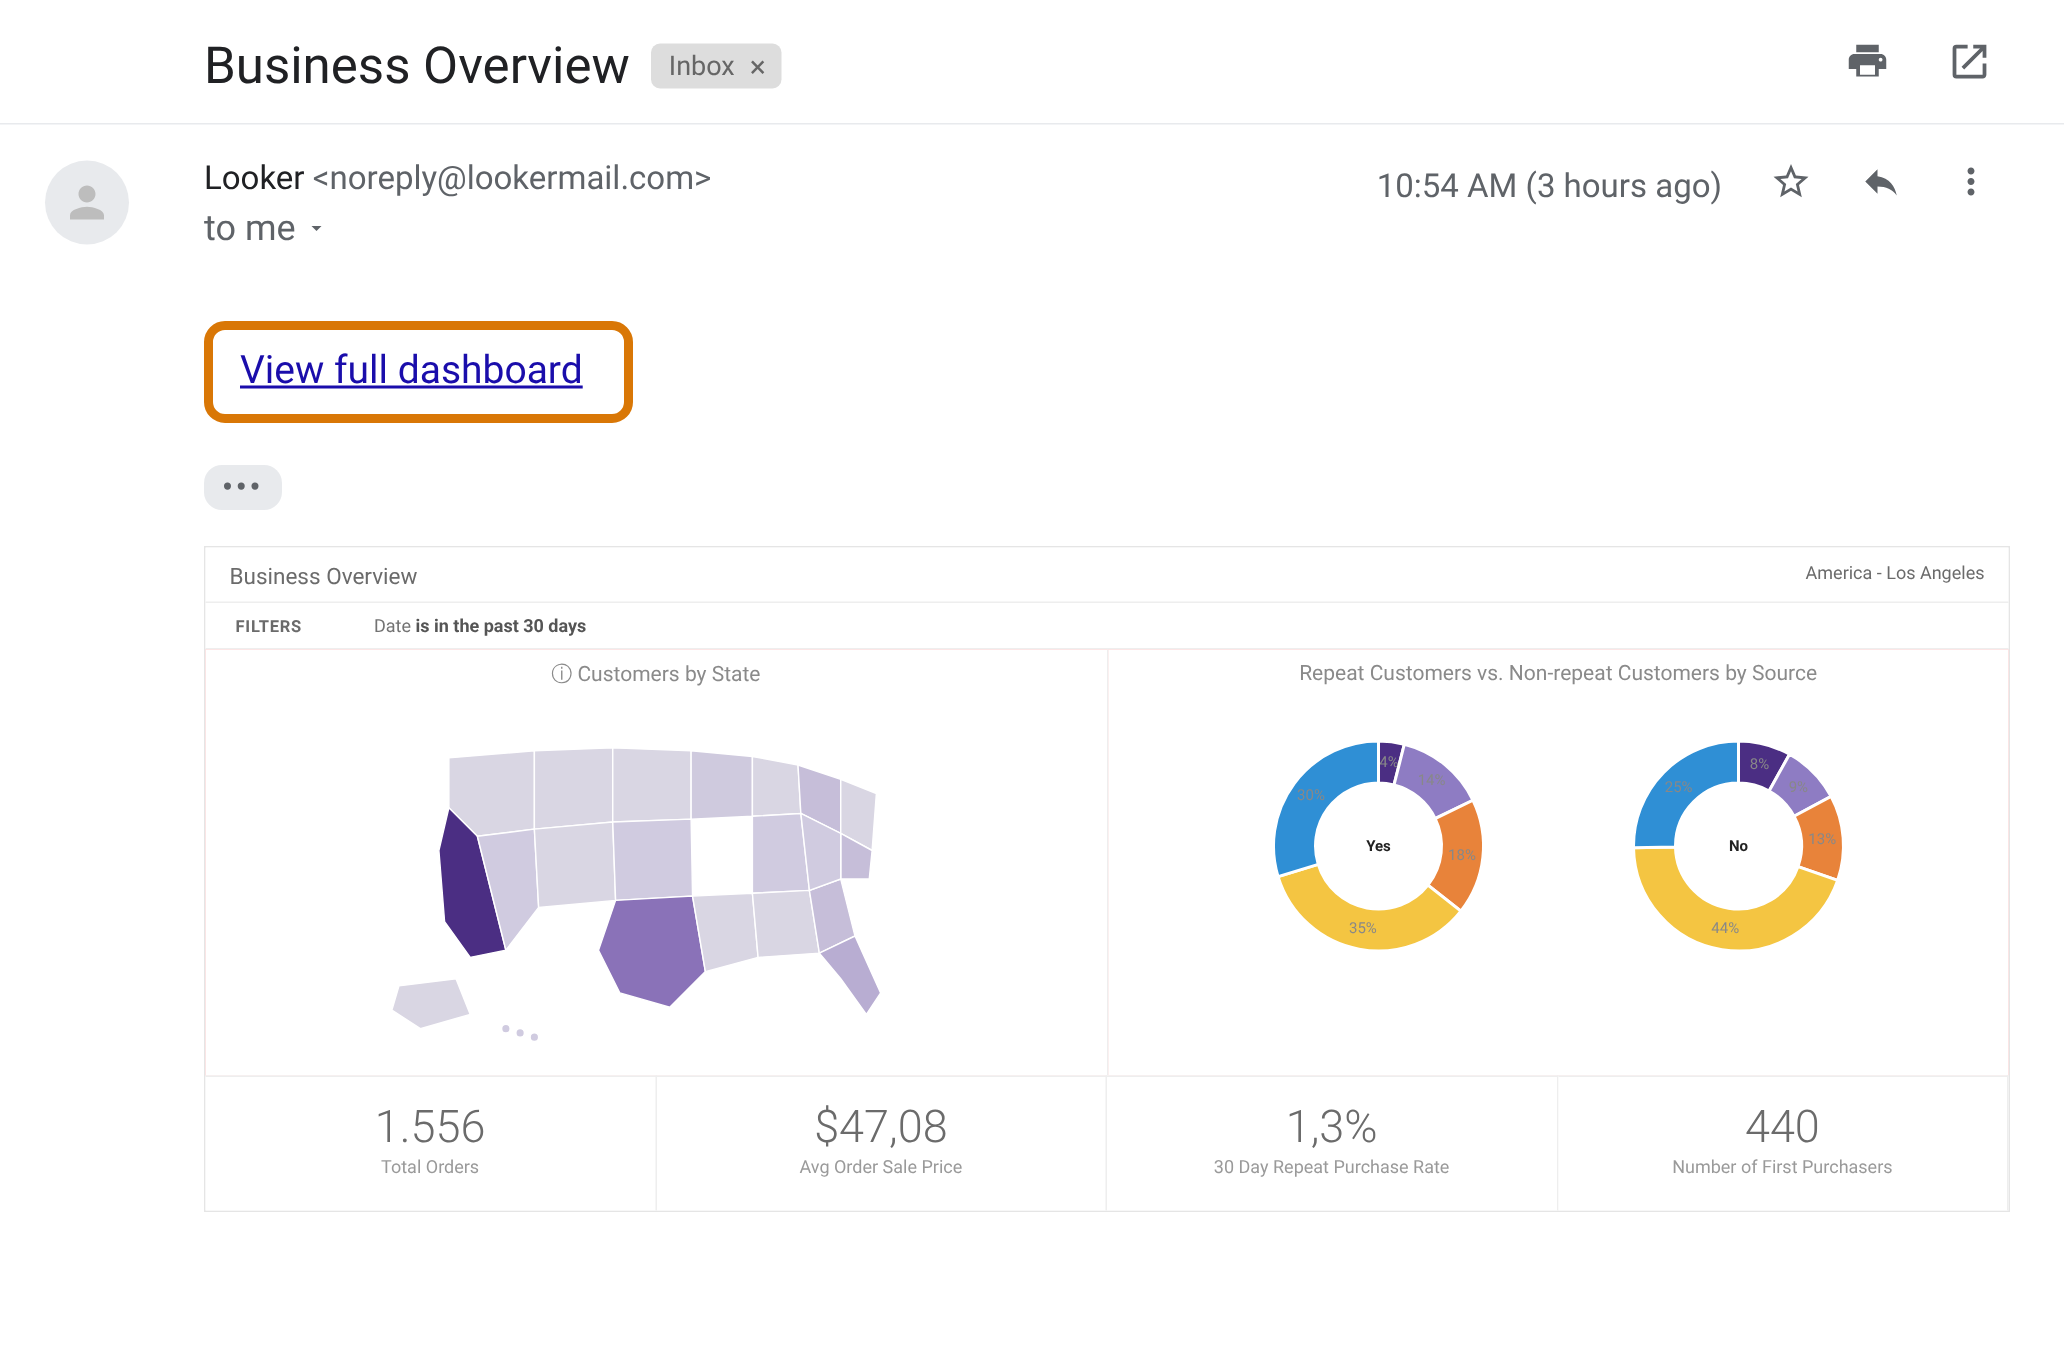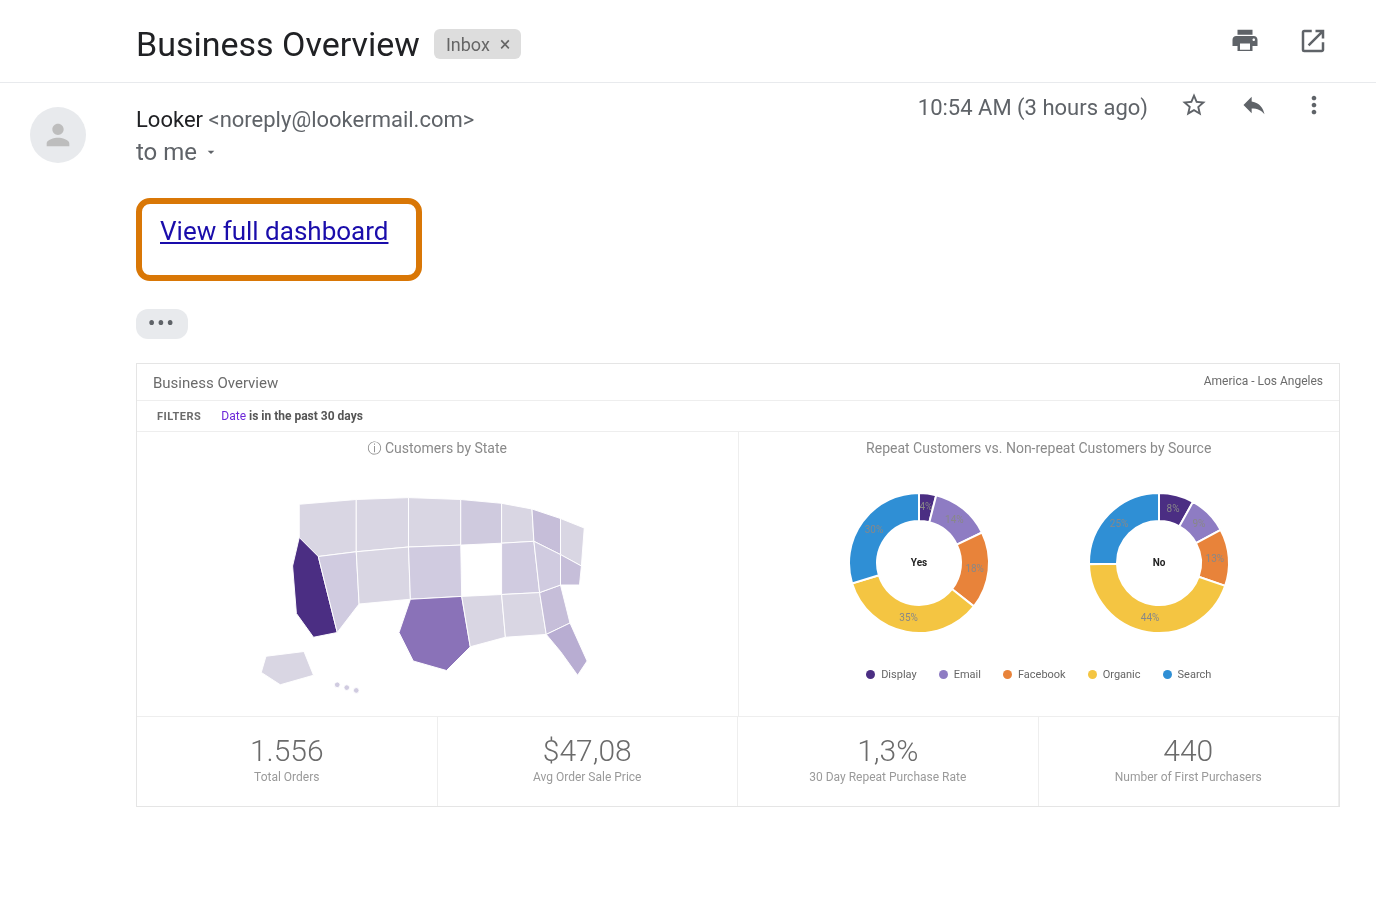--- a/index.html
+++ b/index.html
@@ -61,30 +61,30 @@
     margin-right: 50px;
   }
   .avatar svg { fill:#bdbdbd; }
   .sender-col { flex:1; }
   .sender-line { font-size: 22px; color:#5f6368; }
   .sender-line .name { font-weight: 400; color:#202124; }
   .to-line { font-size: 24px; color:#5f6368; margin-top:6px; display:flex; align-items:center; gap:6px;}
   .meta-col {
     display:flex; align-items:center; gap:32px;
     font-size: 22px; color:#5f6368;
-    position:absolute; right:48px; top:8px;
+    position:absolute; right:48px; top:24px;
   }
   .meta-col svg { fill:#5f6368; }
   .body-col { padding: 24px 40px 0 136px; }
   .view-link-wrap{
     border: 6px solid #d97706;
     border-radius: 14px;
     display:inline-block;
-    padding: 12px 28px 29px 18px;
-    margin-top: 8px;
+    padding: 12px 28px 14px 18px;
+    margin-top: 24px;
   }
   .view-link{
     color:#1a0dab;
     font-size: 26px;
     text-decoration: underline;
   }
   .dots-pill{
     display:inline-block;
     margin-top: 28px;
     background:#e8eaed;
@@ -103,21 +103,21 @@
     margin: 24px 36px 0 136px;
   }
   .dash-head {
     display:flex; justify-content:space-between;
     padding: 10px 16px 8px;
     background:#fff;
     border-bottom:1px solid #eee;
     font-size:15px; color:#6b6b6b;
   }
   .filters-row{
-    display:flex; gap:20px; align-items:center;
+    display:flex; gap:48px; align-items:center;
     background:#fff;
     border-bottom:1px solid #eee;
     padding: 8px 20px;
     font-size:12px; color:#6b6b6b;
   }
   .filters-row .lbl{ font-weight:700; letter-spacing:0.5px; font-size:11px;}
   .panels{
     display:flex;
     background:#fca5a5;
   }
@@ -226,21 +226,21 @@
   <div><span class="dots-pill">•••</span></div>
 </div>
 
 <div class="dash">
   <div class="dash-head">
     <span>Business Overview</span>
     <span style="font-size:12px;">America - Los Angeles</span>
   </div>
   <div class="filters-row">
     <span class="lbl">FILTERS</span>
-    <span><span style="color:#6d28d9">Date </span><b style="color:#555">is in the past 30 days</b></span>
+    <span><span style="color:#737373">Date </span><b style="color:#555">is in the past 30 days</b></span>
   </div>
 
   <div class="panels">
 
     <div class="panel">
       <div class="panel-title">ⓘ <span>Customers by State</span></div>
       <div class="map-wrap">
         <svg viewBox="0 0 400 240">
 
           <g stroke="#fff" stroke-width="1">
@@ -305,27 +305,20 @@
               <path d="M 161.70173544133075 61.9410247659122 A 70 70 0 0 1 166.1500573100268 117.8947574322195 L 139.69003438601607 108.73685445933171 A 42 42 0 0 0 137.02104126479844 75.16461485954733 Z" fill="#e8833a" stroke="#fff" stroke-width="2"></path>
               <text x="155.82386745330876" y="93.56200241601985" text-anchor="middle" class="slice-label">13%</text>
               <path d="M 166.1500573100268 117.8947574322195 A 70 70 0 0 1 30.00881106282874 96.11061746843656 L 58.005286637697246 95.66637048106193 A 42 42 0 0 0 139.69003438601607 108.73685445933171 Z" fill="#f4c542" stroke="#fff" stroke-width="2"></path>
               <text x="91.15192182549241" y="153.29657776587808" text-anchor="middle" class="slice-label">44%</text>
               <path d="M 30.00881106282874 96.11061746843656 A 70 70 0 0 1 99.99999999999999 25 L 99.99999999999999 53 A 42 42 0 0 0 58.005286637697246 95.66637048106193 Z" fill="#2f8fd5" stroke="#fff" stroke-width="2"></path>
               <text x="60.089126402783684" y="58.717406288446" text-anchor="middle" class="slice-label">25%</text>
               <text x="100" y="98" text-anchor="middle" class="center-label">No</text>
             </svg>
         </div>
       </div>
-      <div class="legend" id="legend">
-          <span class="item"><span class="sw" style="background:#4b2e83"></span>Display</span>
-          <span class="item"><span class="sw" style="background:#8e7cc3"></span>Email</span>
-          <span class="item"><span class="sw" style="background:#e8833a"></span>Facebook</span>
-          <span class="item"><span class="sw" style="background:#f4c542"></span>Organic</span>
-          <span class="item"><span class="sw" style="background:#2f8fd5"></span>Search</span>
-        </div>
     </div>
   </div>
 
   <div class="kpis" id="kpis">
       <div class="kpi">
         <div class="kpi-val">1.556</div>
         <div class="kpi-lbl">Total Orders</div>
       </div>
       <div class="kpi">
         <div class="kpi-val">$47,08</div>

